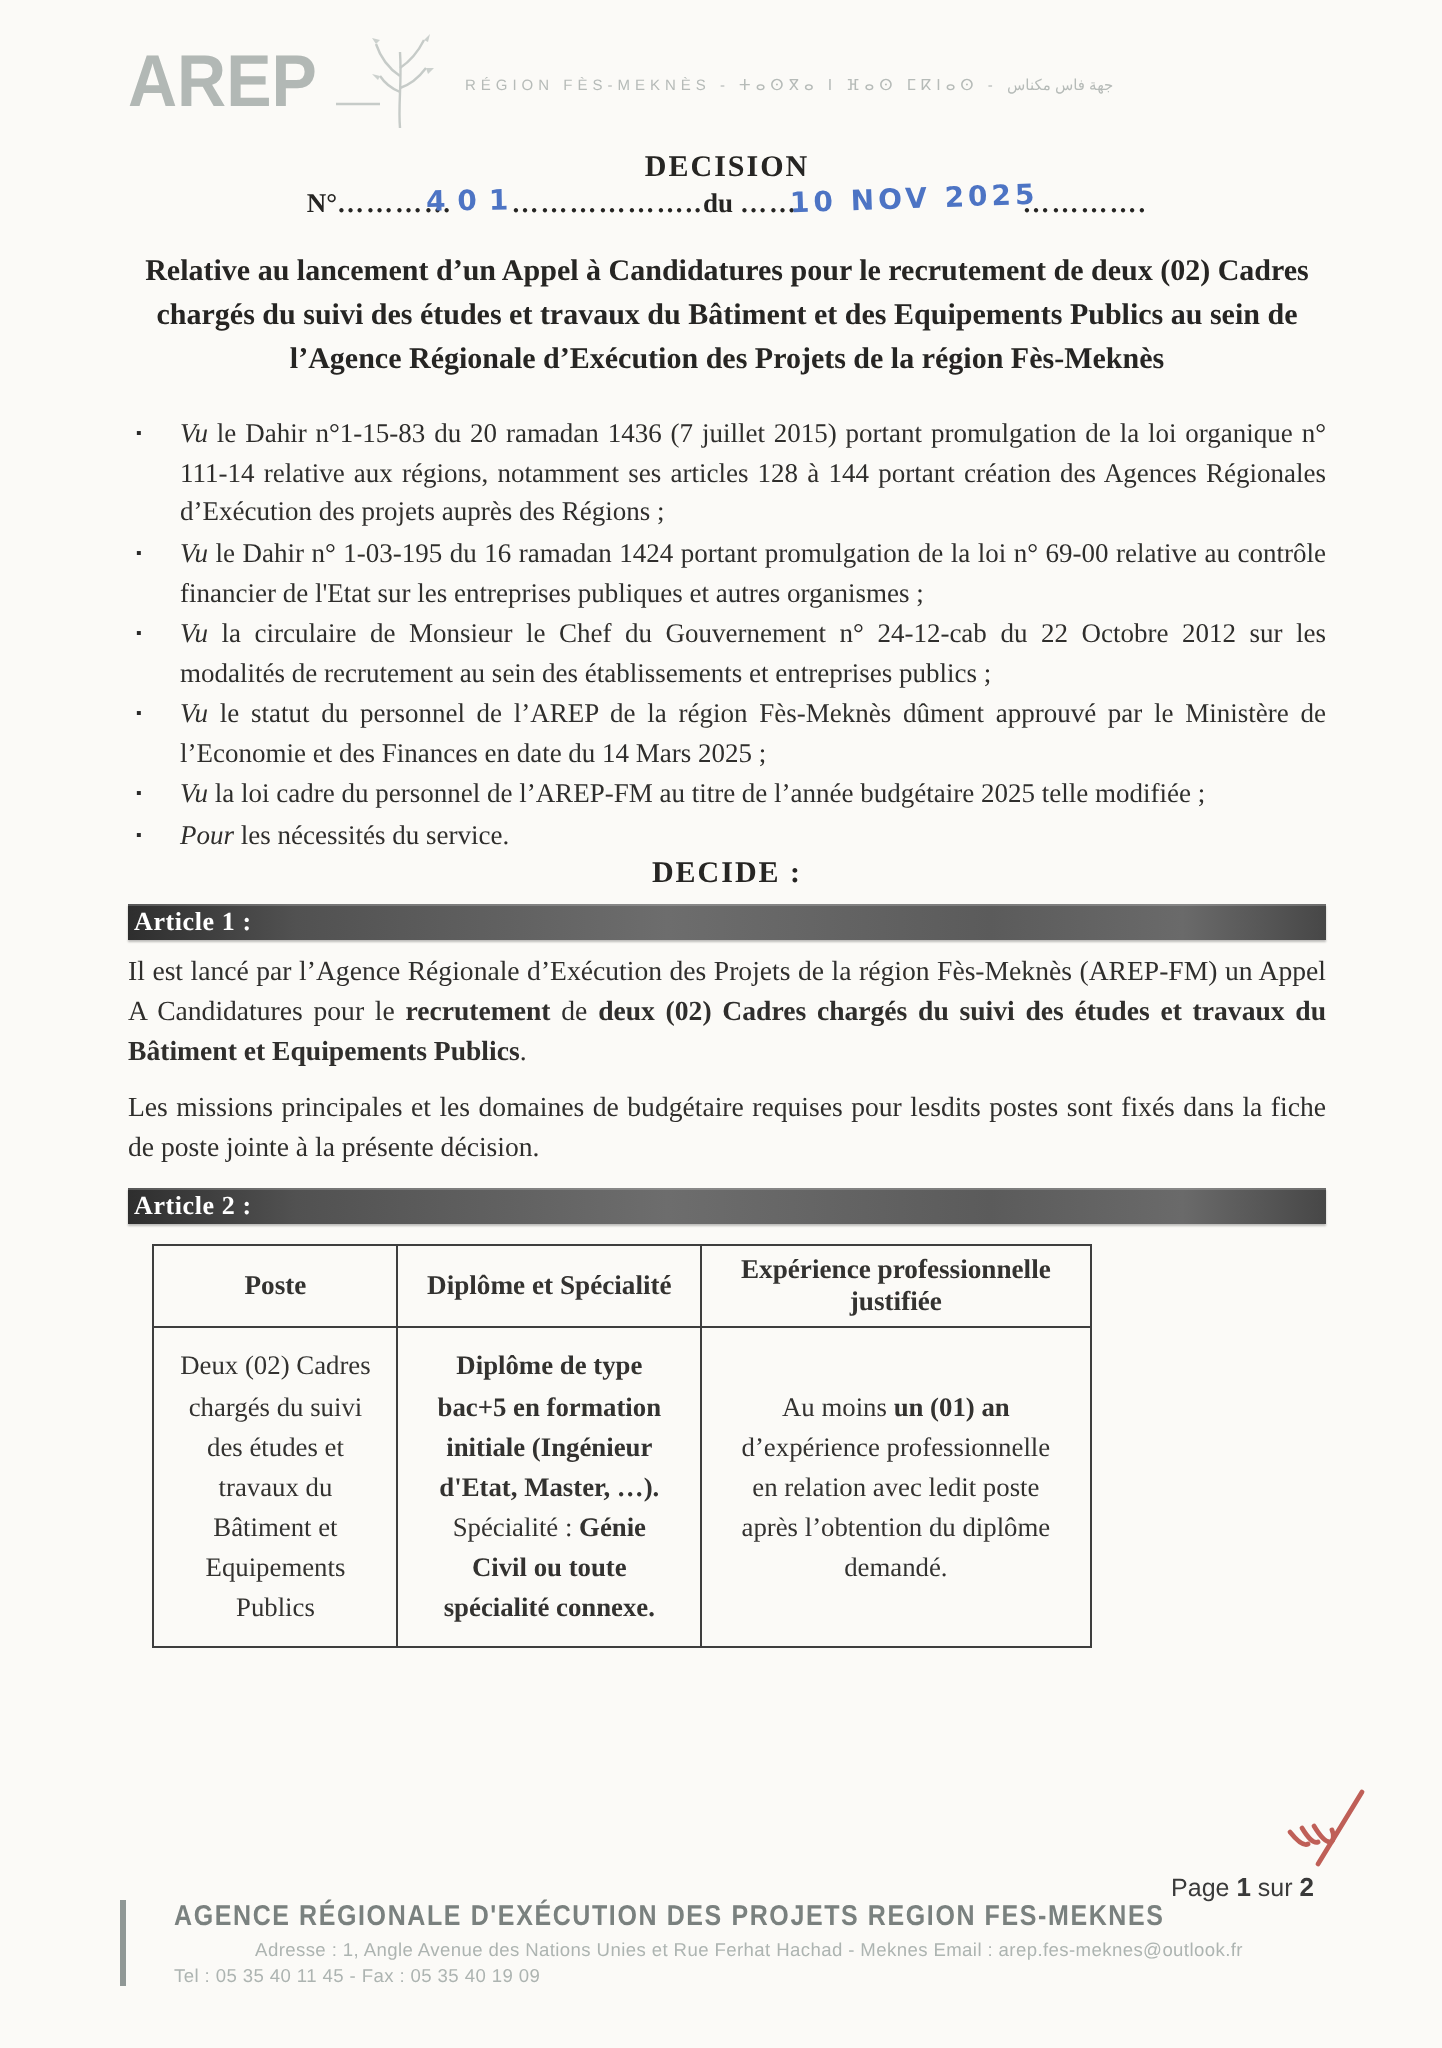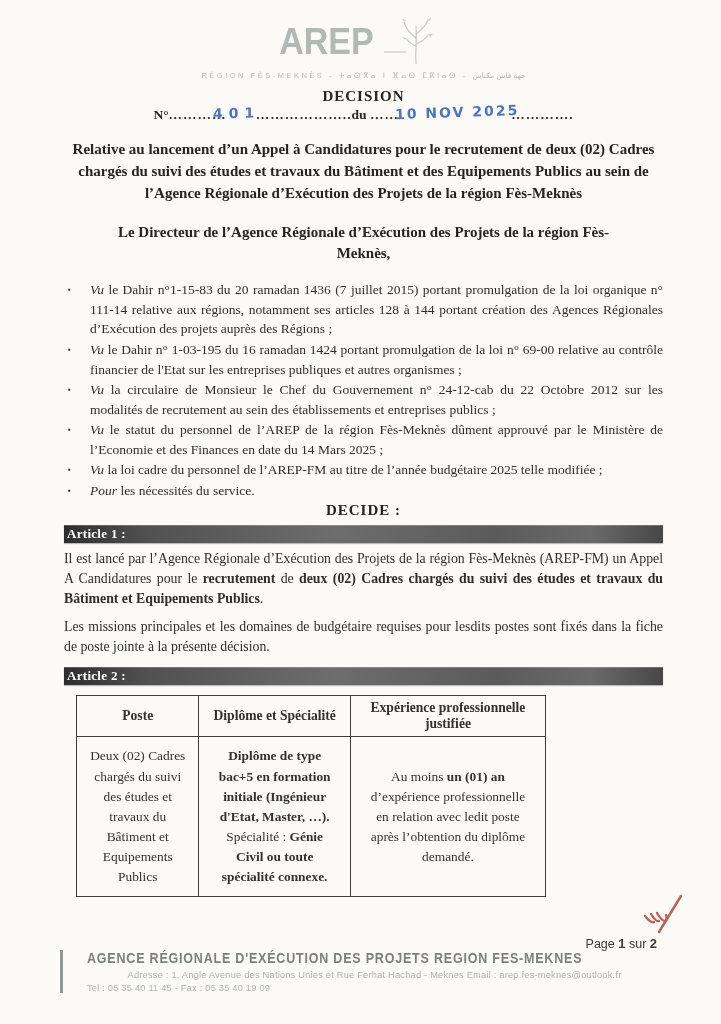--- a/index.html
+++ b/index.html
@@ -3,21 +3,21 @@
 <meta charset="utf-8">
 <style>
   html,body{margin:0;padding:0;background:#e8e8e8;}
   .page{
     width:721px;height:1024px;box-sizing:border-box;position:relative;overflow:hidden;
     margin:0 auto;background:#fbfaf7;
     padding:14px 58px 0 64px;
     font-family:"Liberation Serif", serif;color:#2f2e2c;
   }
   
-  .logo{display:flex;flex-direction:column;align-items:center;color:#b2b8b5;}
+  .logo{display:flex;flex-direction:row;align-items:center;color:#b2b8b5;}
   .logo-row{display:flex;align-items:center;gap:10px;}
   .logo-acronym{
     font-family:"Liberation Sans", sans-serif;font-weight:bold;font-size:34px;
     letter-spacing:0px;line-height:1;color:#b2b8b5;transform:scaleY(1.08);
   }
   .logo-names{display:flex;flex-direction:column;align-items:center;line-height:1.25;}
   .logo-ar{font-family:"DejaVu Sans", sans-serif;font-size:11px;font-weight:bold;}
   .logo-tif{font-family:"DejaVu Sans", sans-serif;font-size:6px;letter-spacing:2px;}
   .logo-fr{font-family:"Liberation Sans", sans-serif;font-size:10.5px;font-weight:bold;letter-spacing:0.4px;white-space:nowrap;}
   .logo-tree{flex:0 0 auto;}
@@ -88,21 +88,20 @@
         </g>
       </svg>
     </div>
     <div class="logo-region">RÉGION FÈS-MEKNÈS - ⵜⴰⵙⴳⴰ ⵏ ⴼⴰⵙ ⵎⴽⵏⴰⵙ - جهة فاس مكناس</div>
   </div>
 
   <div class="decision-heading">DECISION</div>
   <div class="no-line"><span>N°</span><span class="dots">…………</span><span class="stamp stamp-num">401</span><span class="dots">………………..</span><span>du</span> <span class="dots">……</span><span class="stamp stamp-date">10 NOV 2025</span><span class="dots">………….</span></div>
 
   <div class="subject">Relative au lancement d’un Appel à Candidatures pour le recrutement de deux (02) Cadres chargés du suivi des études et travaux du Bâtiment et des Equipements Publics au sein de l’Agence Régionale d’Exécution des Projets de la région Fès-Meknès</div>
-  <div class="addressee">Le Directeur de l’Agence Régionale d’Exécution des Projets de la région Fès-Meknès,</div>
 
   <div class="considerations">
     <div class="c-item">
       <span class="bullet">▪</span>
       <div class="c-text"><i>Vu</i><span> le Dahir n°1-15-83 du 20 ramadan 1436 (7 juillet 2015) portant promulgation de la loi organique n° 111-14 relative aux régions, notamment ses articles 128 à 144 portant création des Agences Régionales d’Exécution des projets auprès des Régions ;</span></div>
     </div>
     <div class="c-item">
       <span class="bullet">▪</span>
       <div class="c-text"><i>Vu</i><span> le Dahir n° 1-03-195 du 16 ramadan 1424 portant promulgation de la loi n° 69-00 relative au contrôle financier de l'Etat sur les entreprises publiques et autres organismes ;</span></div>
     </div>

